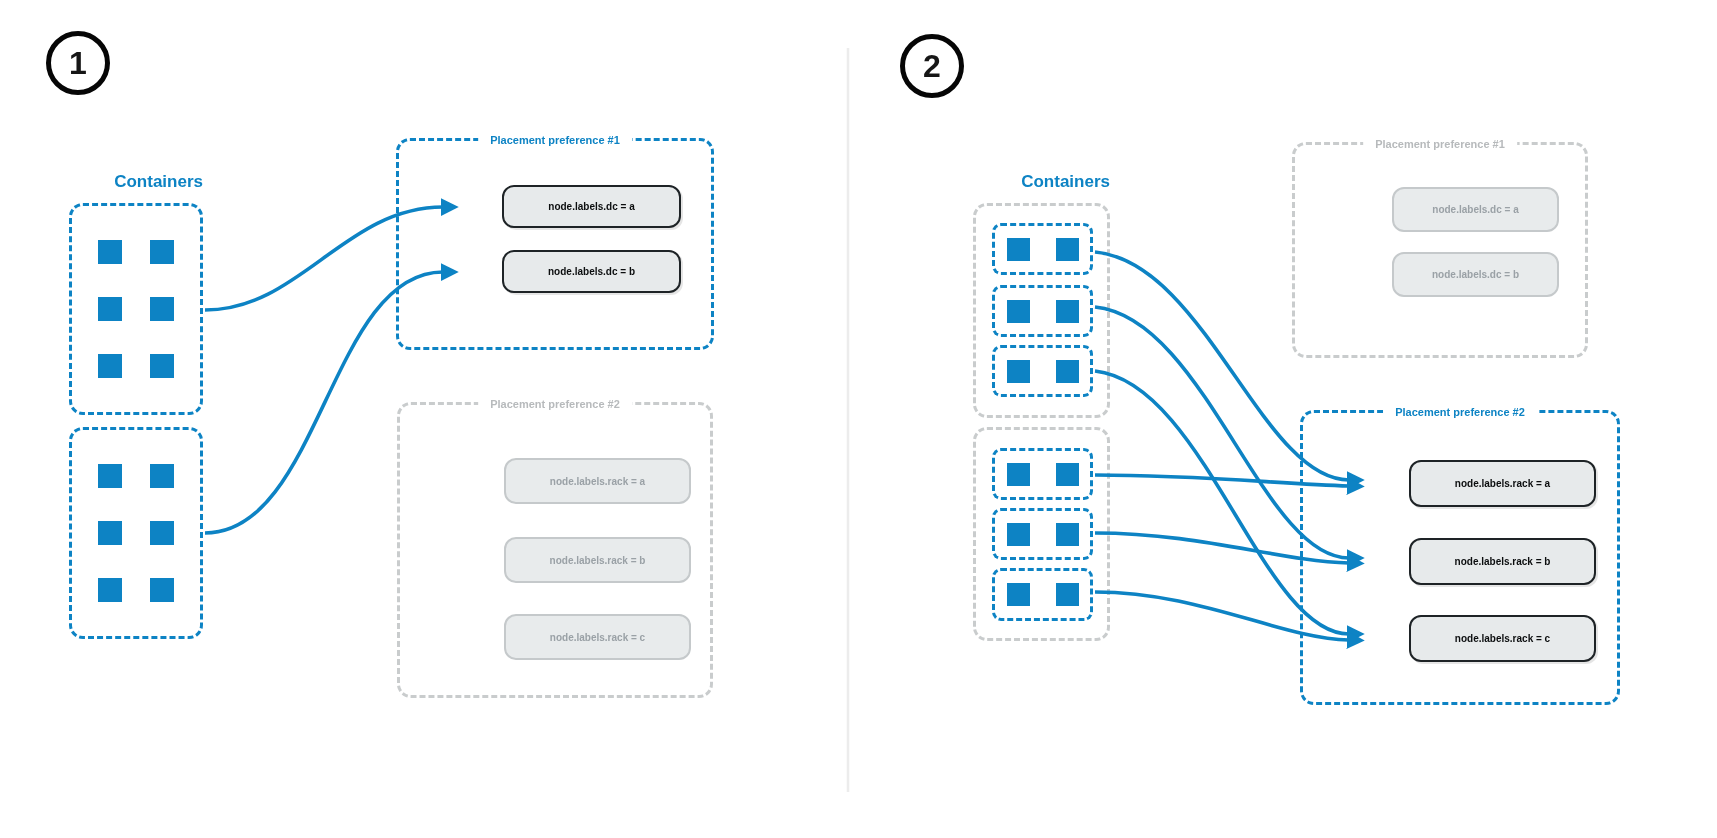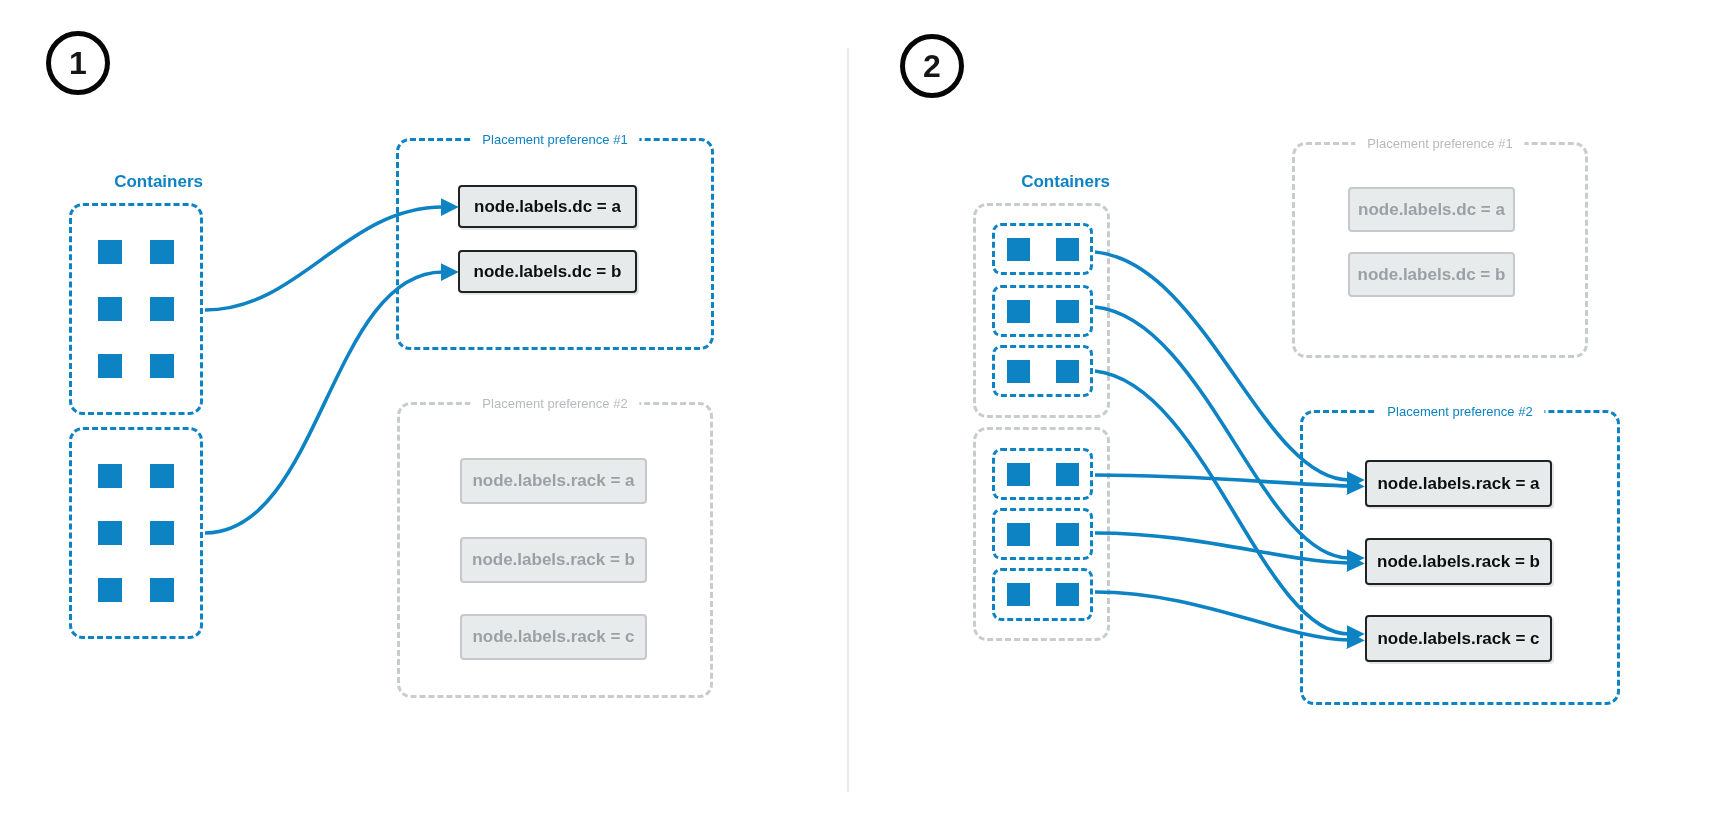--- a/index.html
+++ b/index.html
@@ -42,27 +42,27 @@
   .sq{width:24px;height:24px;background:var(--blue);display:block;}
   .subbox .sq{width:23px;height:23px;}
   .pref{
     position:absolute;border-radius:14px;z-index:1;
   }
   .pref.active{border:3px dashed var(--blue);}
   .pref.inactive{border:3px dashed var(--gray-dash);}
   .ptitle{
     position:absolute;top:-12px;left:50%;transform:translateX(-50%);
     background:#fff;padding:0 12px;white-space:nowrap;
-    font-size:13px;font-weight:400;line-height:22px;
+    font-size:11px;font-weight:700;line-height:22px;
   }
   .pref.active .ptitle{color:var(--blue);}
   .pref.inactive .ptitle{color:var(--gray-text);}
   .nlabel{
     position:absolute;display:flex;align-items:center;justify-content:center;
-    font-size:17px;font-weight:600;border-radius:4px;z-index:4;white-space:nowrap;
+    font-size:10px;font-weight:600;border-radius:12px;z-index:4;white-space:nowrap;margin-left:44px;
   }
   .nlabel.on{
     background:var(--label-bg);border:2px solid var(--label-border-active);
     color:var(--label-text-active);font-weight:700;box-shadow:2px 2px 0 rgba(0,0,0,0.10);
   }
   .nlabel.off{
     background:#e8ebec;border:2px solid var(--label-border-inactive);
     color:var(--label-text-inactive);
   }
 </style>

